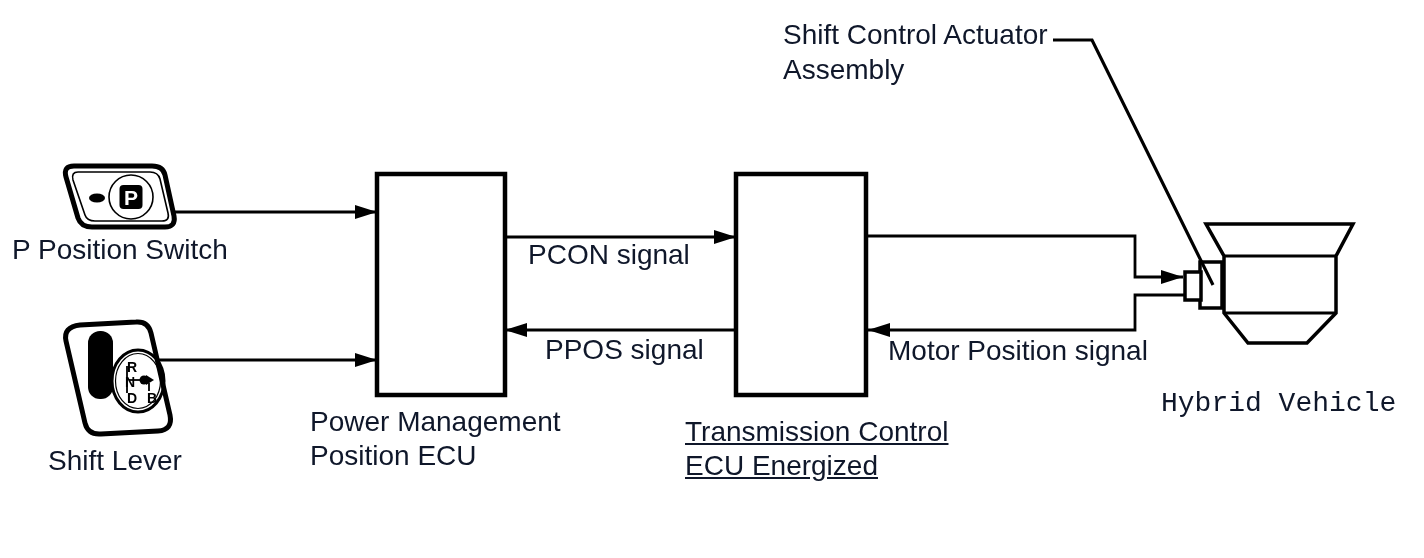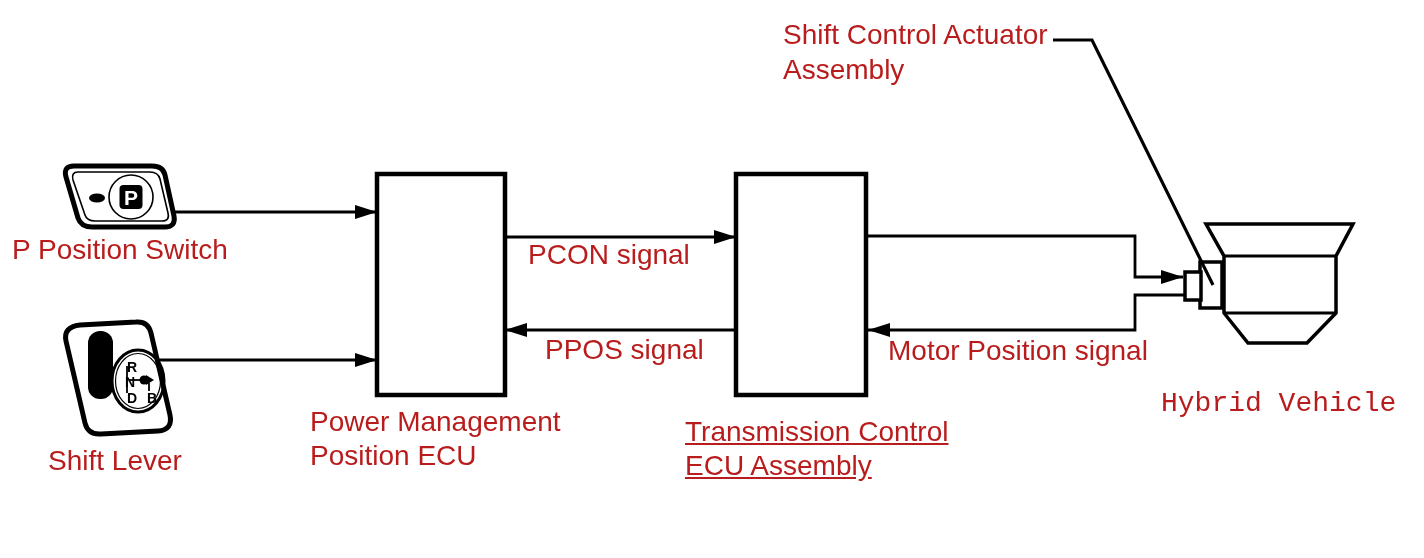--- a/index.html
+++ b/index.html
@@ -18,21 +18,21 @@
   }
   #diagram-svg {
     position: absolute;
     left: 0;
     top: 0;
   }
   .lbl {
     position: absolute;
     font-size: 28px;
     line-height: 34px;
-    color: #b91c1c;
+    color: #0f172a;
     white-space: nowrap;
   }
   .lbl div { white-space: nowrap; }
 </style>
 </head>
 <body>
 
 <div id="canvas">
 
   <svg id="diagram-svg" width="1424" height="558" viewBox="0 0 1424 558">
@@ -98,21 +98,21 @@
 
   <div class="lbl" style="left:48px; top:444px;">Shift Lever</div>
 
   <div class="lbl" style="left:310px; top:405px;">
     <div>Power Management</div>
     <div>Position ECU</div>
   </div>
 
   <div class="lbl" style="left:685px; top:415px;text-decoration:underline;">
     <div>Transmission Control</div>
-    <div>ECU Assembly</div>
+    <div>ECU Energized</div>
   </div>
 
   <div class="lbl" style="left:783px; top:17px; line-height:35px;">
     <div>Shift Control Actuator</div>
     <div>Assembly</div>
   </div>
 
   <div class="lbl" style="left:1161px; top:387px;font-family:Liberation Mono, monospace;">
     <div>Hybrid Vehicle</div>
   </div>

